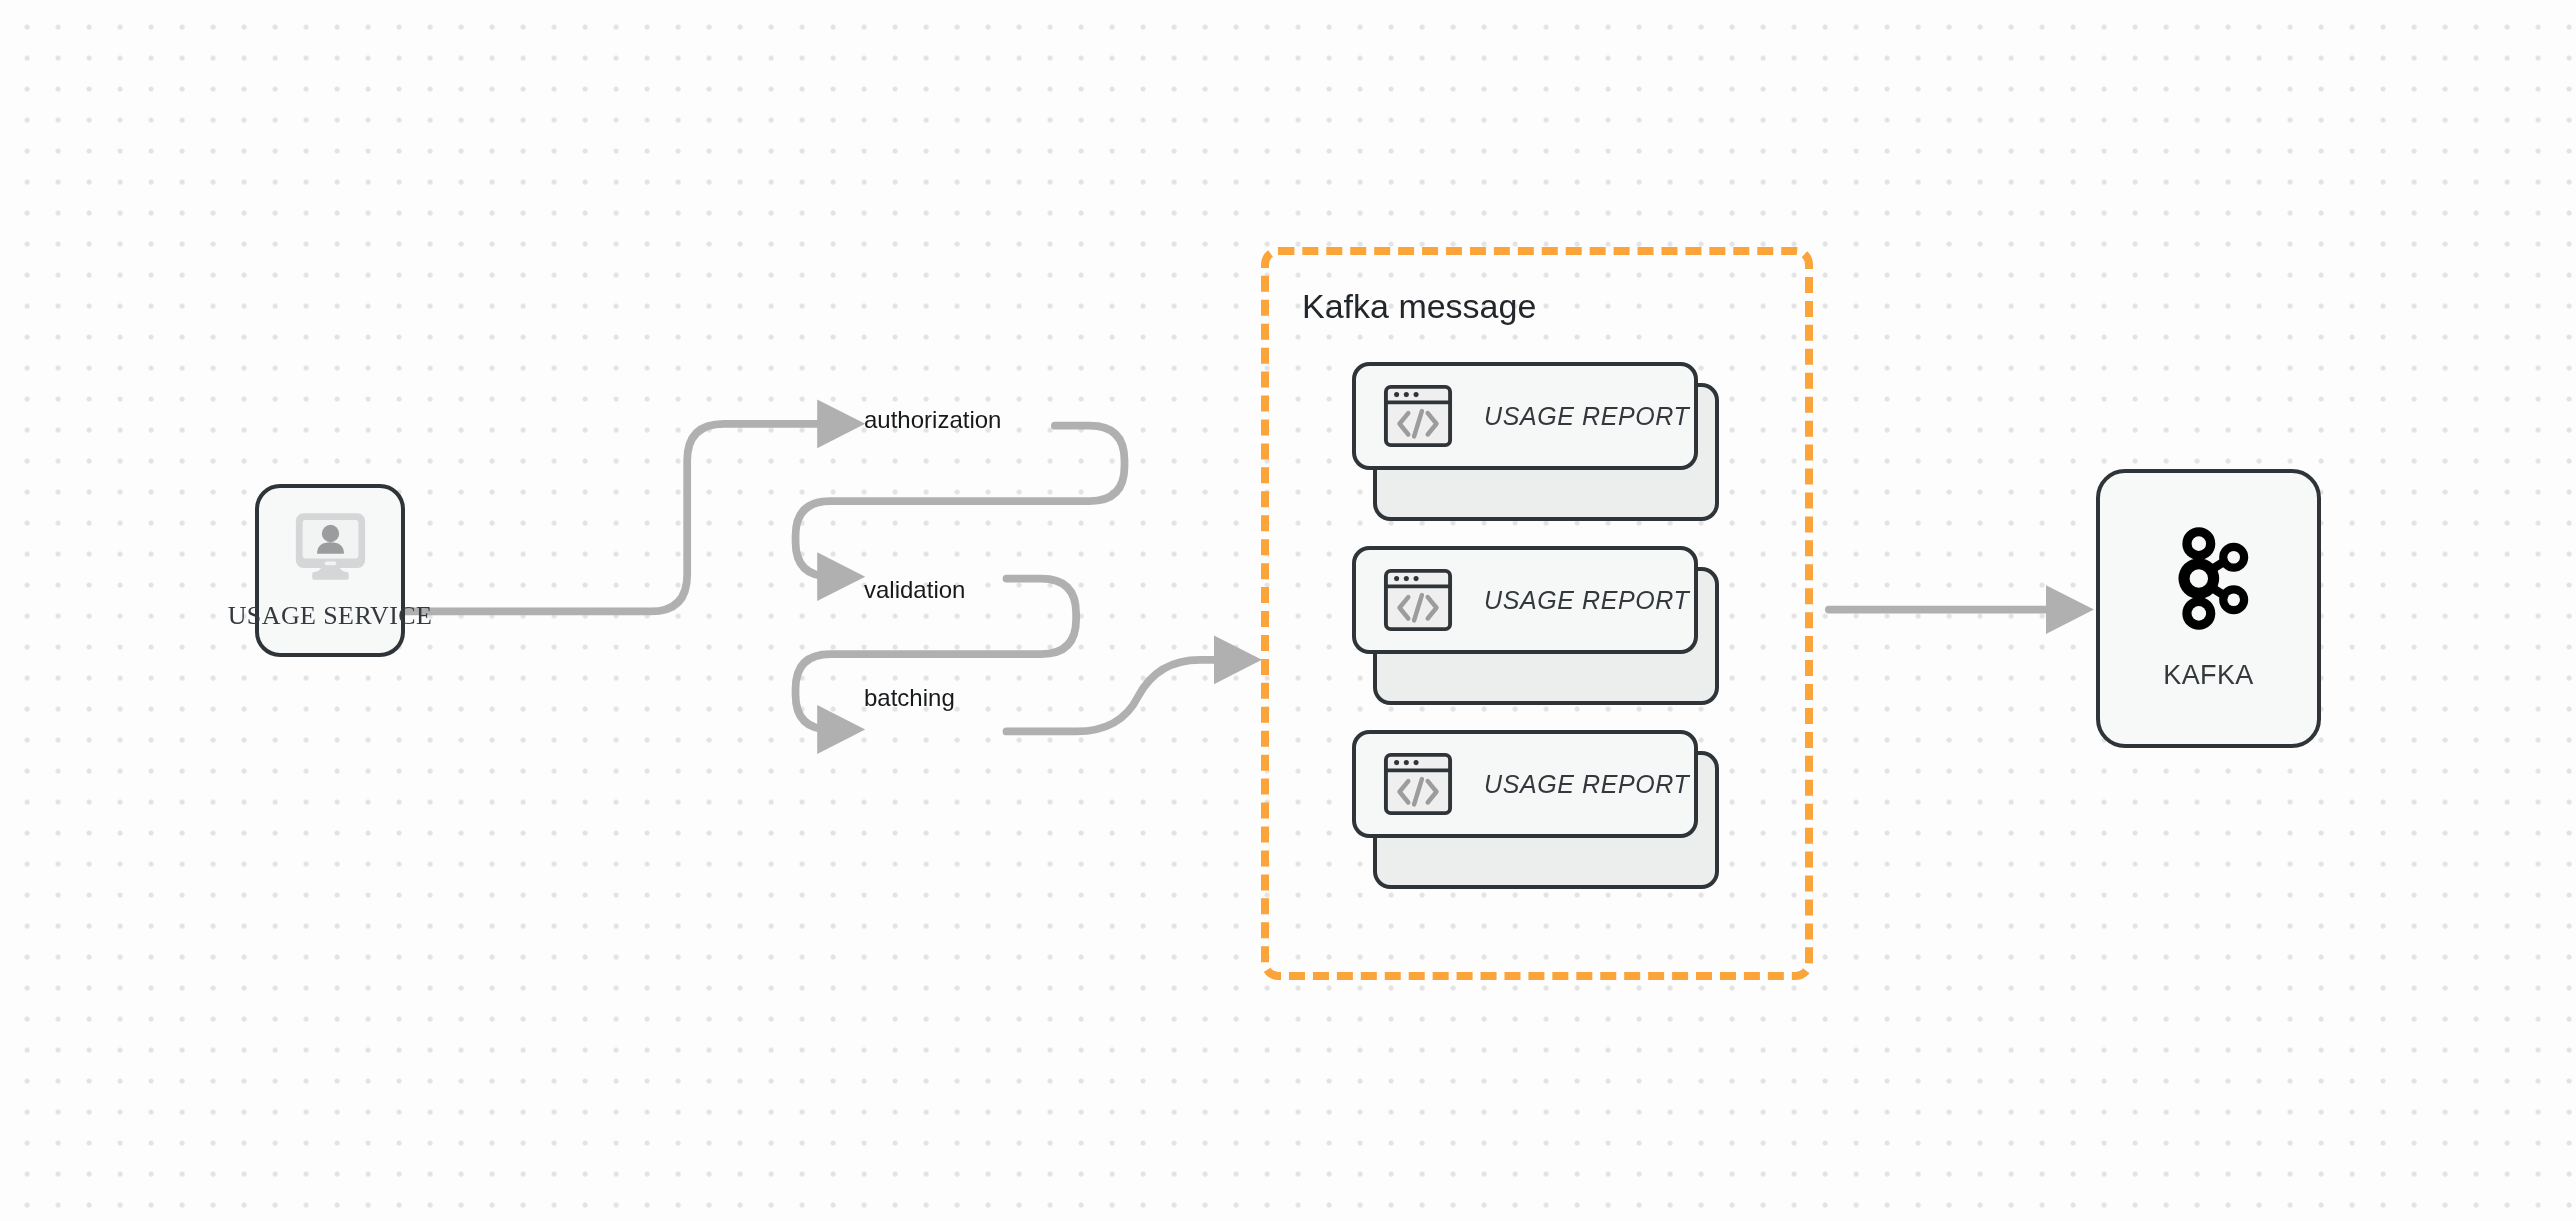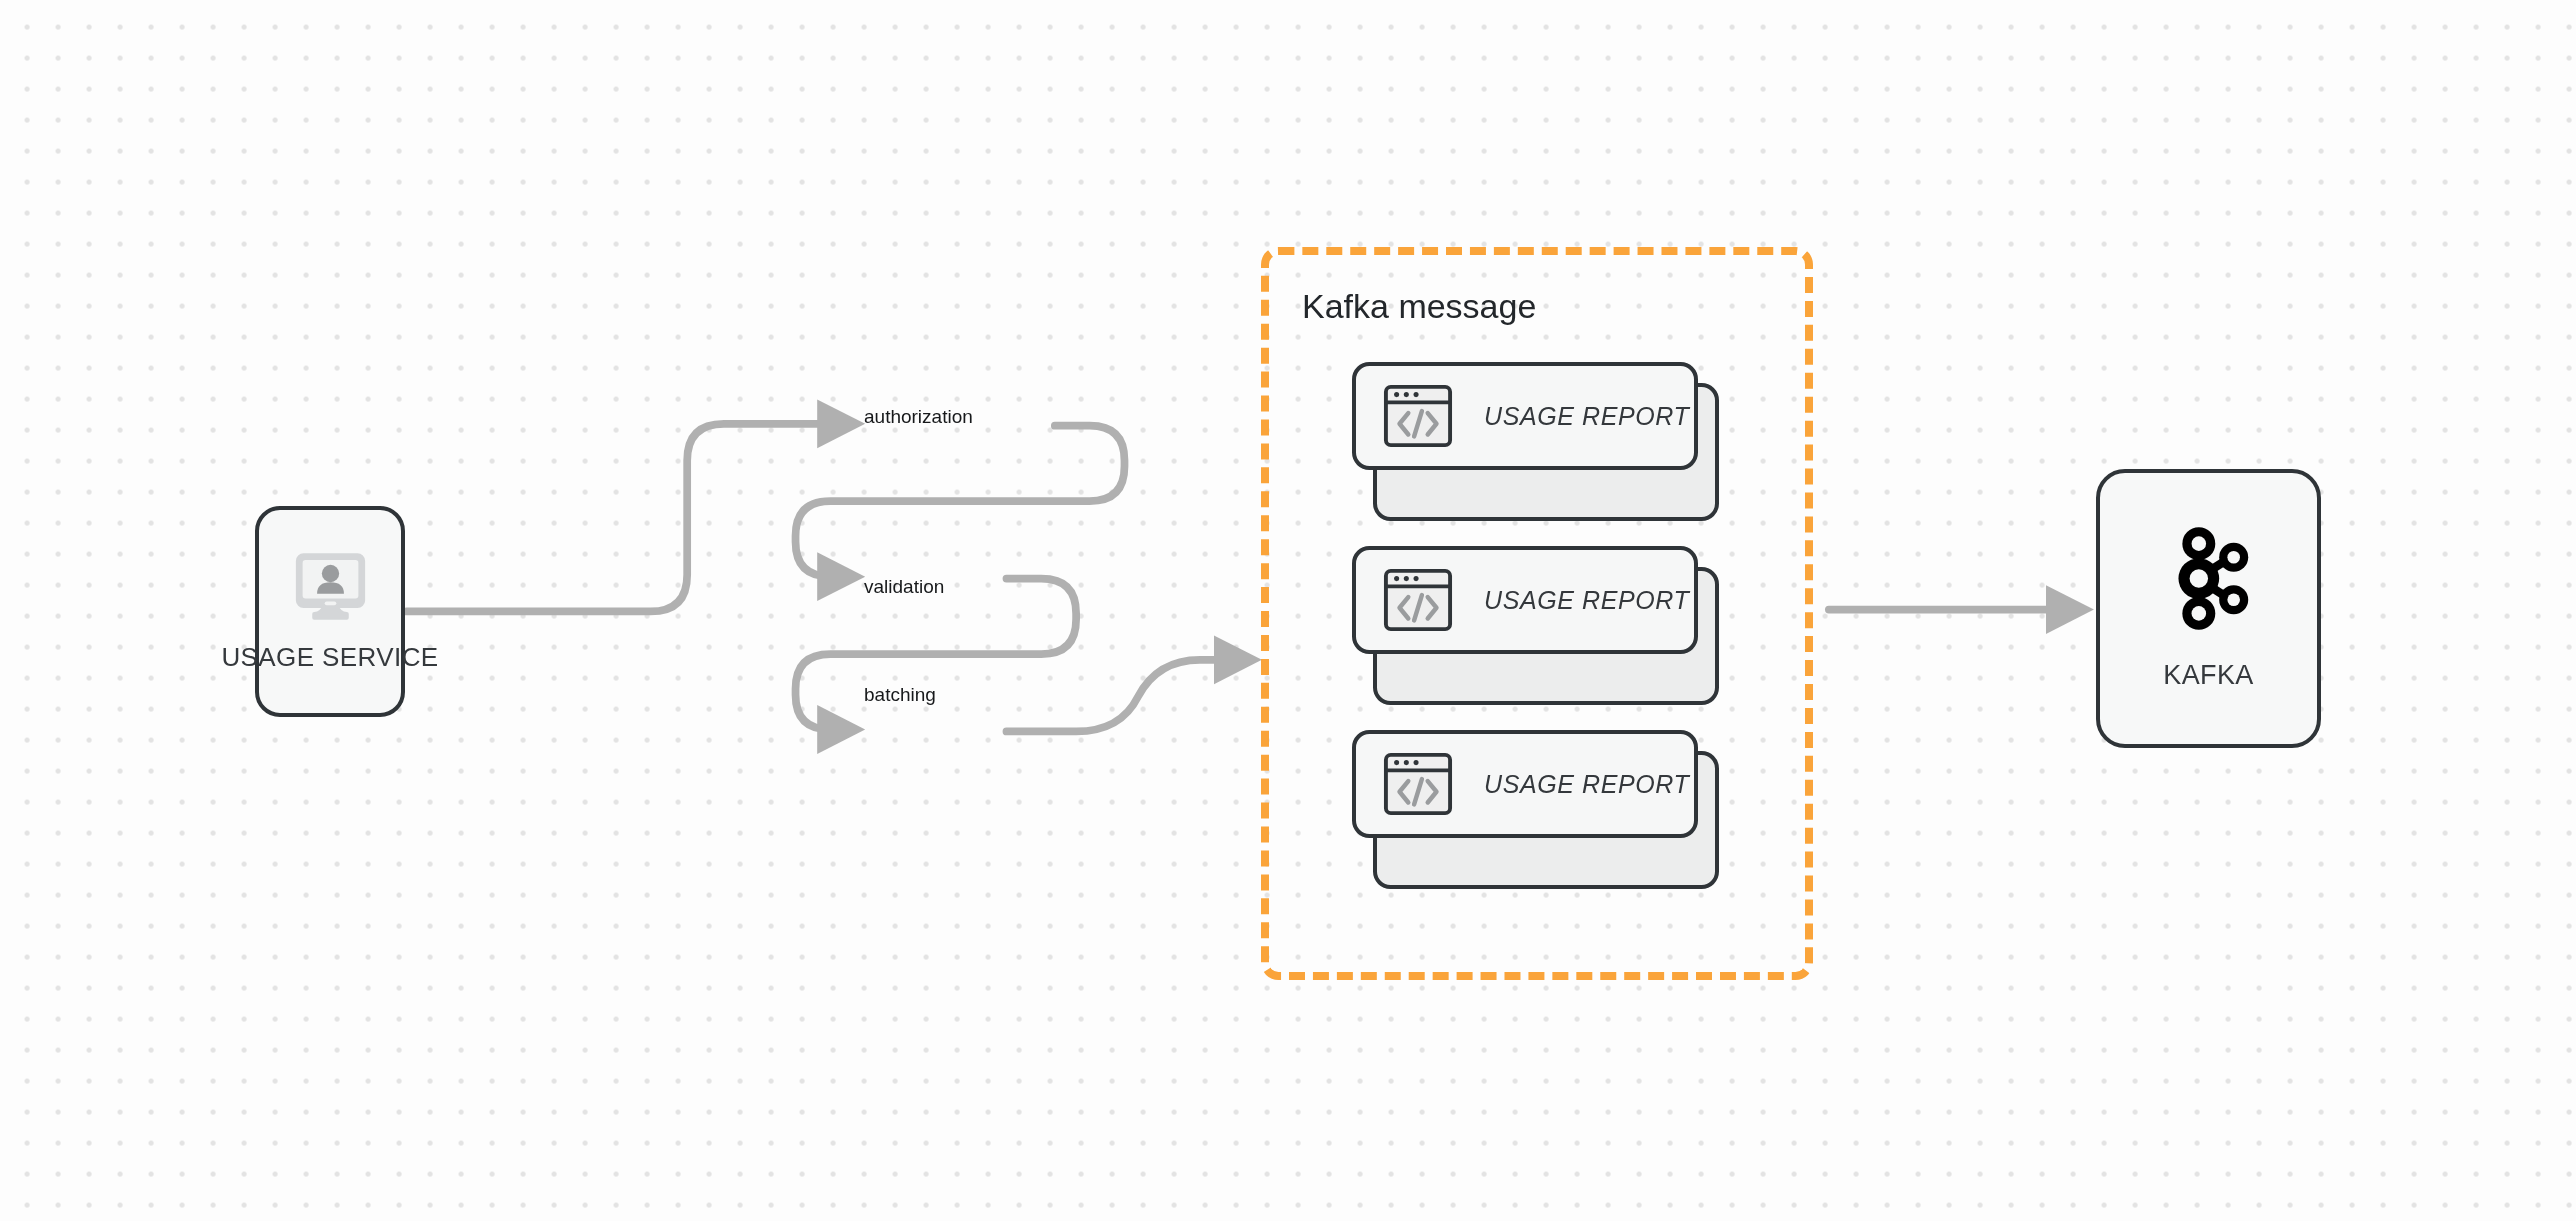--- a/index.html
+++ b/index.html
@@ -41,23 +41,24 @@
   .node-label {
     font-size: 26px;
     color: #35393d;
     letter-spacing: 0.4px;
     text-align: center;
     white-space: nowrap;
   }
 
   #usage-service-node {
     left: 255px;
-    top: 506px;
+    top: 484px;
     width: 150px;
-    height: 211px;
+    height: 173px;
+    font-family: Liberation Serif, serif;
   }
   #usage-service-node .node-label { margin-top: 15.5px; }
 
   #kafka-node {
     left: 2096px;
     top: 469px;
     width: 225px;
     height: 279px;
     border-radius: 29px;
   }
@@ -124,21 +125,21 @@
     font-size: 25px;
     font-style: italic;
     color: #34383c;
     letter-spacing: 0.6px;
     white-space: nowrap;
   }
 
   
   .step-label {
     position: absolute;
-    font-size: 19px;
+    font-size: 24px;
     color: #17191b;
     white-space: nowrap;
   }
   #step-authorization { left: 864px; top: 406px; }
   #step-validation   { left: 864px; top: 560px; margin-top: 16px; }
   #step-batching     { left: 864px; top: 684px; }
 </style>
 </head>
 <body>
 

